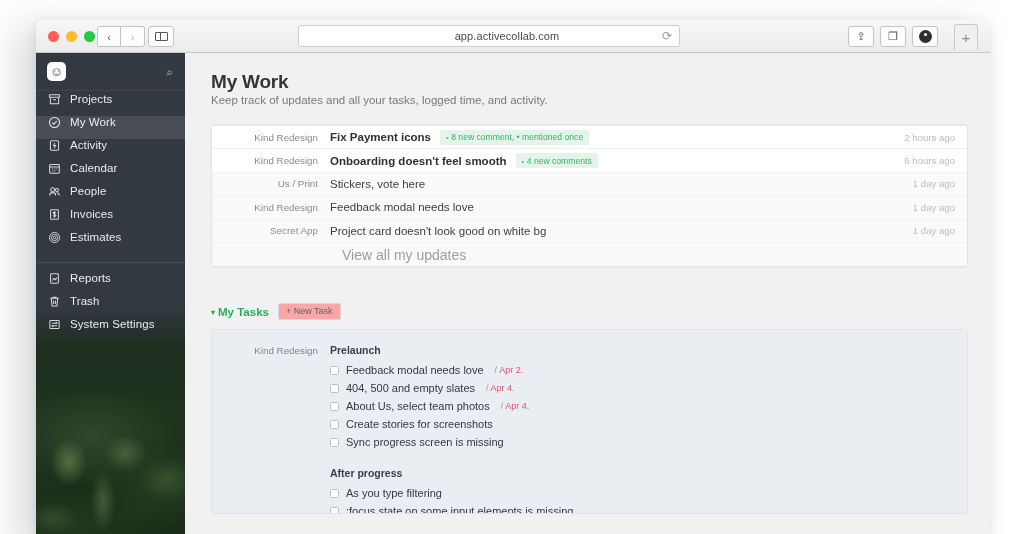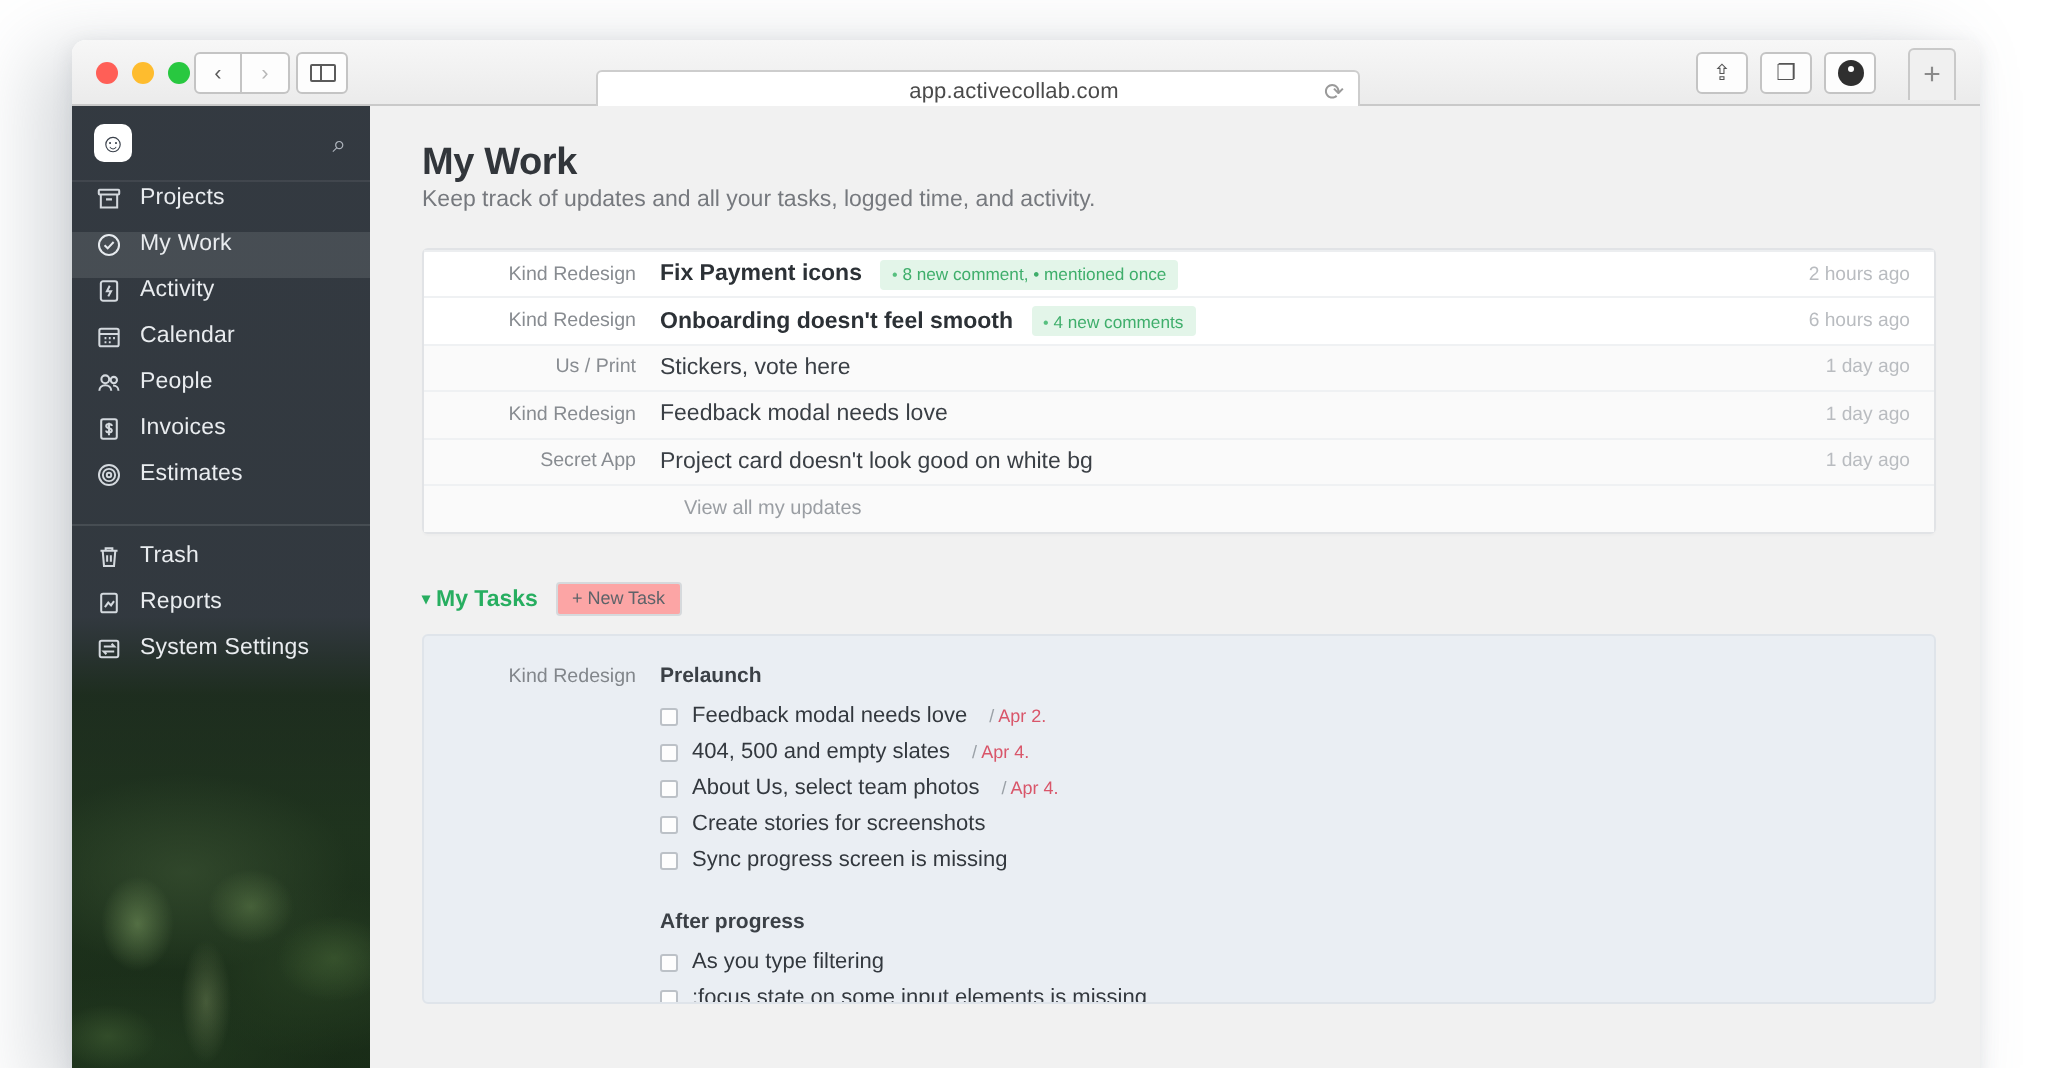--- a/index.html
+++ b/index.html
@@ -56,21 +56,21 @@
     width: 13px; height: 9px;
     border: 1px solid #5a5a5a; border-radius: 1px;
     position: relative;
   }
   .sidebtn .panel-glyph:after {
     content: ''; position: absolute; left: 4px; top: -1px; bottom: -1px;
     width: 1px; background: #5a5a5a;
   }
 
   #urlbar {
-    position: absolute; top: 15px; left: 262px;
+    position: absolute; top: 5px; left: 262px;
     width: 382px; height: 22px;
     background: #ffffff;
     border: 1px solid #cdcdcd;
     border-radius: 3px;
     display: flex; align-items: center; justify-content: center; padding-left: 36px;
   }
   #urlbar .url-text { font-size: 11px; color: #4a4a4a; letter-spacing: .1px; }
   #reload {
     position: absolute; right: 7px; top: 4px;
     font-size: 12px; color: #9a9a9a; line-height: 13px;
@@ -223,26 +223,26 @@
     font-size: 9.6px; color: #b9bcc0;
   }
   .row.viewall {
     background: #fafafa;
     border-bottom: none;
     justify-content: flex-start;
   }
   .row.viewall .link {
     margin-left: 118px;
     padding-left: 12px;
-    font-size: 10px; color: #9a9ea3;
+    font-size: 14px; color: #9a9ea3;
   }
 
   
   #tasks-head {
-    margin-top: 24px;
+    margin-top: 36px;
     display: flex; align-items: center; gap: 9px;
   }
   #tasks-title { font-size: 11.5px; font-weight: bold; color: #27ae60; }
   #new-task {
     background: #fca5a5;
     border: 1px solid #d6d9dc;
     border-radius: 2px;
     font-size: 9px; color: #5e6369;
     padding: 3px 7px;
     line-height: 1;
@@ -406,35 +406,35 @@
 
       </div>
 
       <div class="sb-divider"></div>
 
       <div class="sb-list">
 
         <div class="sb-item">
           <span class="sb-ico">
             <svg width="13" height="13" viewBox="0 0 14 14" fill="none" stroke="#d4d9de" stroke-width="1.1">
+              <rect x="2.8" y="2" width="8.4" height="10" rx="1"></rect>
+                <path d="M4.8 9.2l1.8-2.4 1.5 1.5 1.6-2.3"></path>
+            </svg>
+          </span>
+          <span>Reports</span>
+        </div>
+
+        <div class="sb-item">
+          <span class="sb-ico">
+            <svg width="13" height="13" viewBox="0 0 14 14" fill="none" stroke="#d4d9de" stroke-width="1.1">
               <path d="M2.4 3.6h9.2M5.2 3.6V2.3h3.6v1.3M3.6 3.6l.7 8.2h5.4l.7-8.2"></path>
                 <path d="M6 6v3.6M8 6v3.6"></path>
             </svg>
           </span>
           <span>Trash</span>
-        </div>
-
-        <div class="sb-item">
-          <span class="sb-ico">
-            <svg width="13" height="13" viewBox="0 0 14 14" fill="none" stroke="#d4d9de" stroke-width="1.1">
-              <rect x="2.8" y="2" width="8.4" height="10" rx="1"></rect>
-                <path d="M4.8 9.2l1.8-2.4 1.5 1.5 1.6-2.3"></path>
-            </svg>
-          </span>
-          <span>Reports</span>
         </div>
 
         <div class="sb-item">
           <span class="sb-ico">
             <svg width="13" height="13" viewBox="0 0 14 14" fill="none" stroke="#d4d9de" stroke-width="1.1">
               <rect x="2" y="2.6" width="10" height="8.8" rx="1"></rect>
                 <path d="M4.2 5.6h5.6l-1.4-1.4M9.8 8.4H4.2l1.4 1.4"></path>
             </svg>
           </span>
           <span>System Settings</span>

